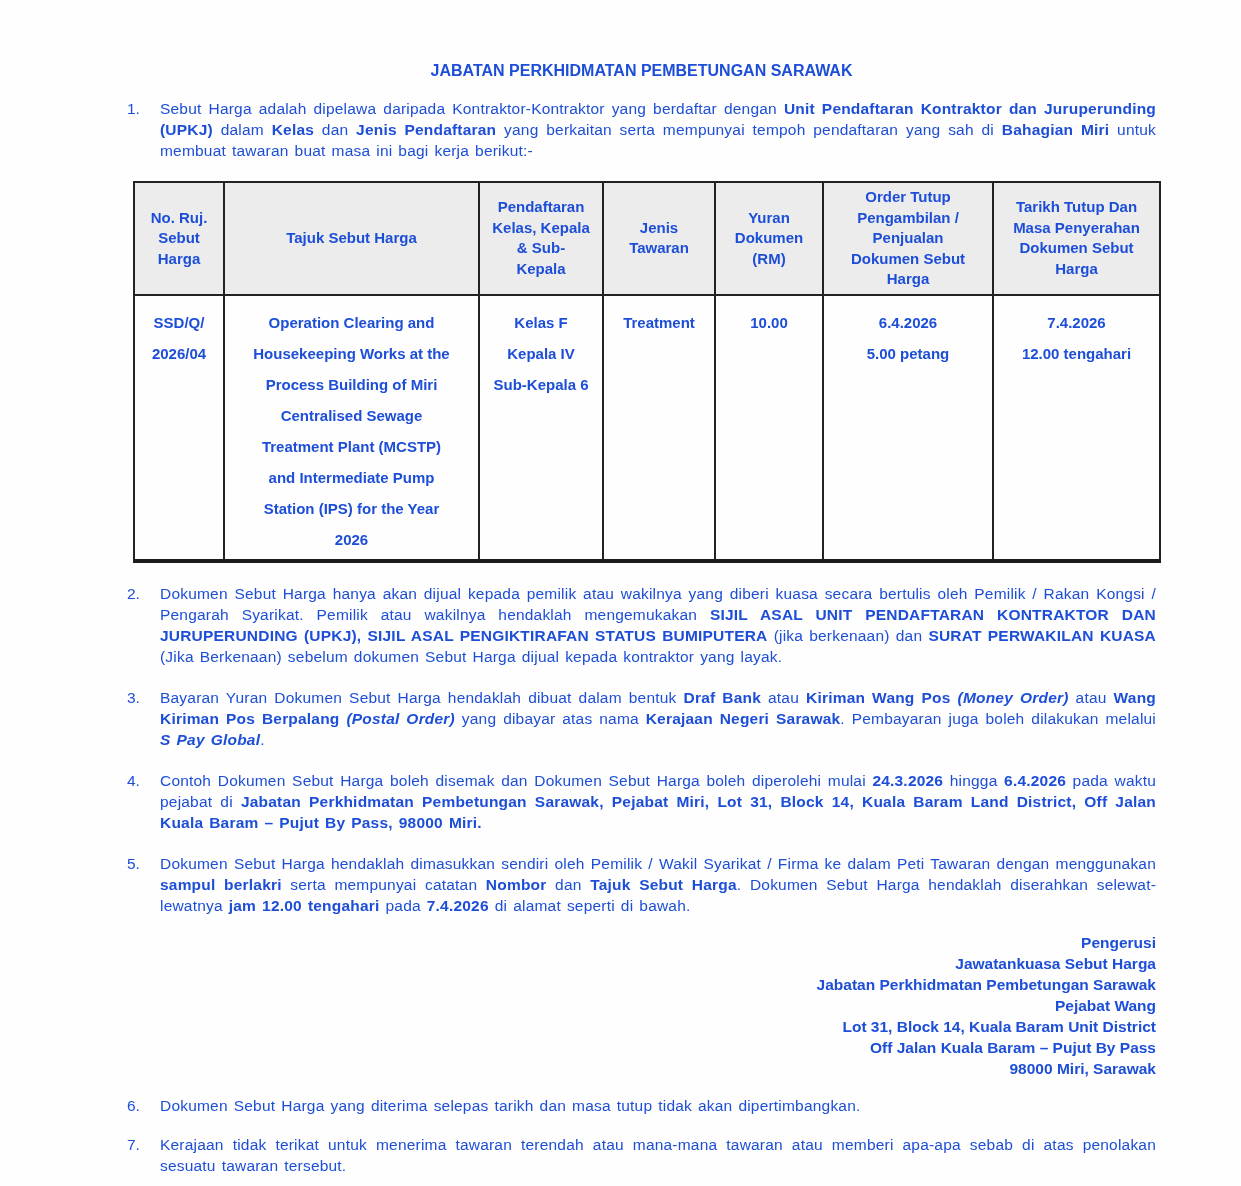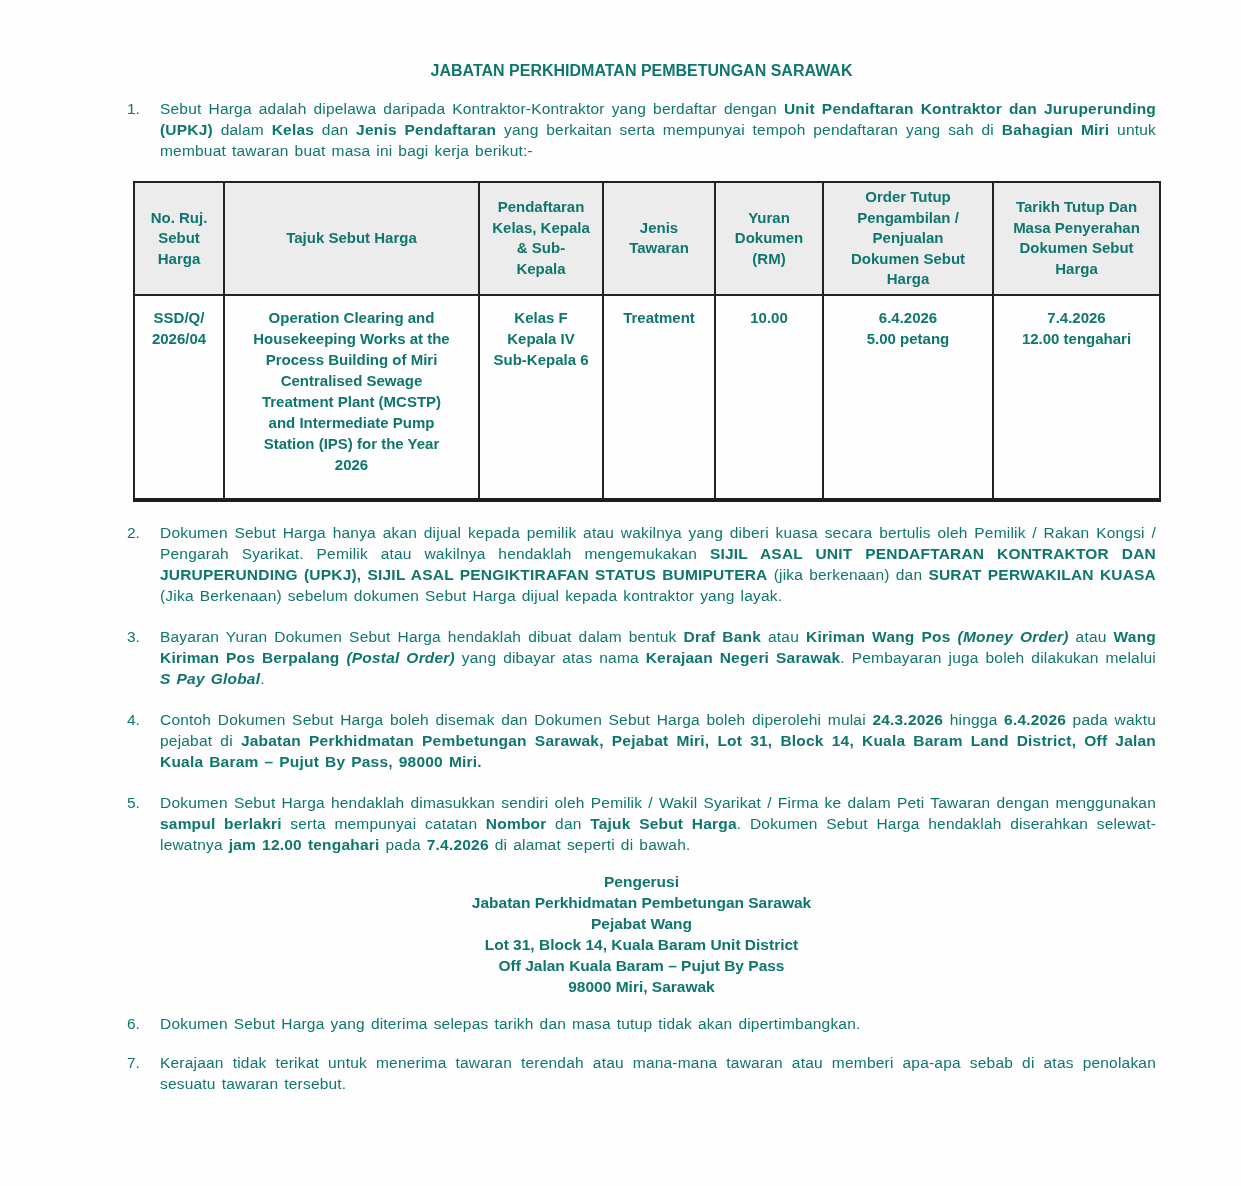--- a/index.html
+++ b/index.html
@@ -3,21 +3,21 @@
 <meta charset="utf-8">
 <style>
   html,body{margin:0;padding:0;background:#ffffff;}
   .page{
     position:relative;
     width:1241px;height:1186px;
     box-sizing:border-box;
     background:#fefefe;
     padding:60px 85px 20px 127px;
     font-family:"Liberation Sans","DejaVu Sans",sans-serif;
-    color:#0f766e;
+    color:#1d4ed8;
     font-size:15.5px;
     line-height:21px;
     overflow:hidden;
   }
   .doc-title,.doc-subtitle{
     text-align:center;
     font-weight:700;
     font-size:16px;
     line-height:21px;
     margin:0;
@@ -55,24 +55,24 @@
     background:#ececec;
     height:108px;
     vertical-align:middle;
     line-height:20.5px;
   }
   table.tender td{
     background:#fefefe;
     height:205px;
     vertical-align:top;
     padding-top:11px;
-    line-height:21px;
+    line-height:31px;
   }
   .address{
-    text-align:center;
+    text-align:right;
     font-weight:700;
     line-height:21px;
     margin:-4px 0 16px 0;
   }
   .clause.tight{margin-bottom:18px;}
 </style>
 </head>
 <body>
 
 <div class="page">
@@ -160,20 +160,21 @@
     <div class="txt"><span>Contoh Dokumen Sebut Harga boleh disemak dan Dokumen Sebut Harga boleh diperolehi mulai </span><span class="b">24.3.2026</span><span> hingga </span><span class="b">6.4.2026</span><span> pada waktu pejabat di </span><span class="b">Jabatan Perkhidmatan Pembetungan Sarawak, Pejabat Miri, Lot 31, Block 14, Kuala Baram Land District, Off Jalan Kuala Baram – Pujut By Pass, 98000 Miri.</span></div>
   </div>
 
   <div class="clause">
     <div class="num">5.</div>
     <div class="txt"><span>Dokumen Sebut Harga hendaklah dimasukkan sendiri oleh Pemilik / Wakil Syarikat / Firma ke dalam Peti Tawaran dengan menggunakan </span><span class="b">sampul berlakri</span><span> serta mempunyai catatan </span><span class="b">Nombor</span><span> dan </span><span class="b">Tajuk Sebut Harga</span><span>. Dokumen Sebut Harga hendaklah diserahkan selewat-lewatnya </span><span class="b">jam 12.00 tengahari</span><span> pada </span><span class="b">7.4.2026</span><span> di alamat seperti di bawah.</span></div>
   </div>
 
   <div class="address">
     <div>Pengerusi</div>
+    <div>Jawatankuasa Sebut Harga</div>
     <div>Jabatan Perkhidmatan Pembetungan Sarawak</div>
     <div>Pejabat Wang</div>
     <div>Lot 31, Block 14, Kuala Baram Unit District</div>
     <div>Off Jalan Kuala Baram – Pujut By Pass</div>
     <div>98000 Miri, Sarawak</div>
   </div>
 
   <div class="clause tight">
     <div class="num">6.</div>
     <div class="txt"><span>Dokumen Sebut Harga yang diterima selepas tarikh dan masa tutup tidak akan dipertimbangkan.</span></div>

